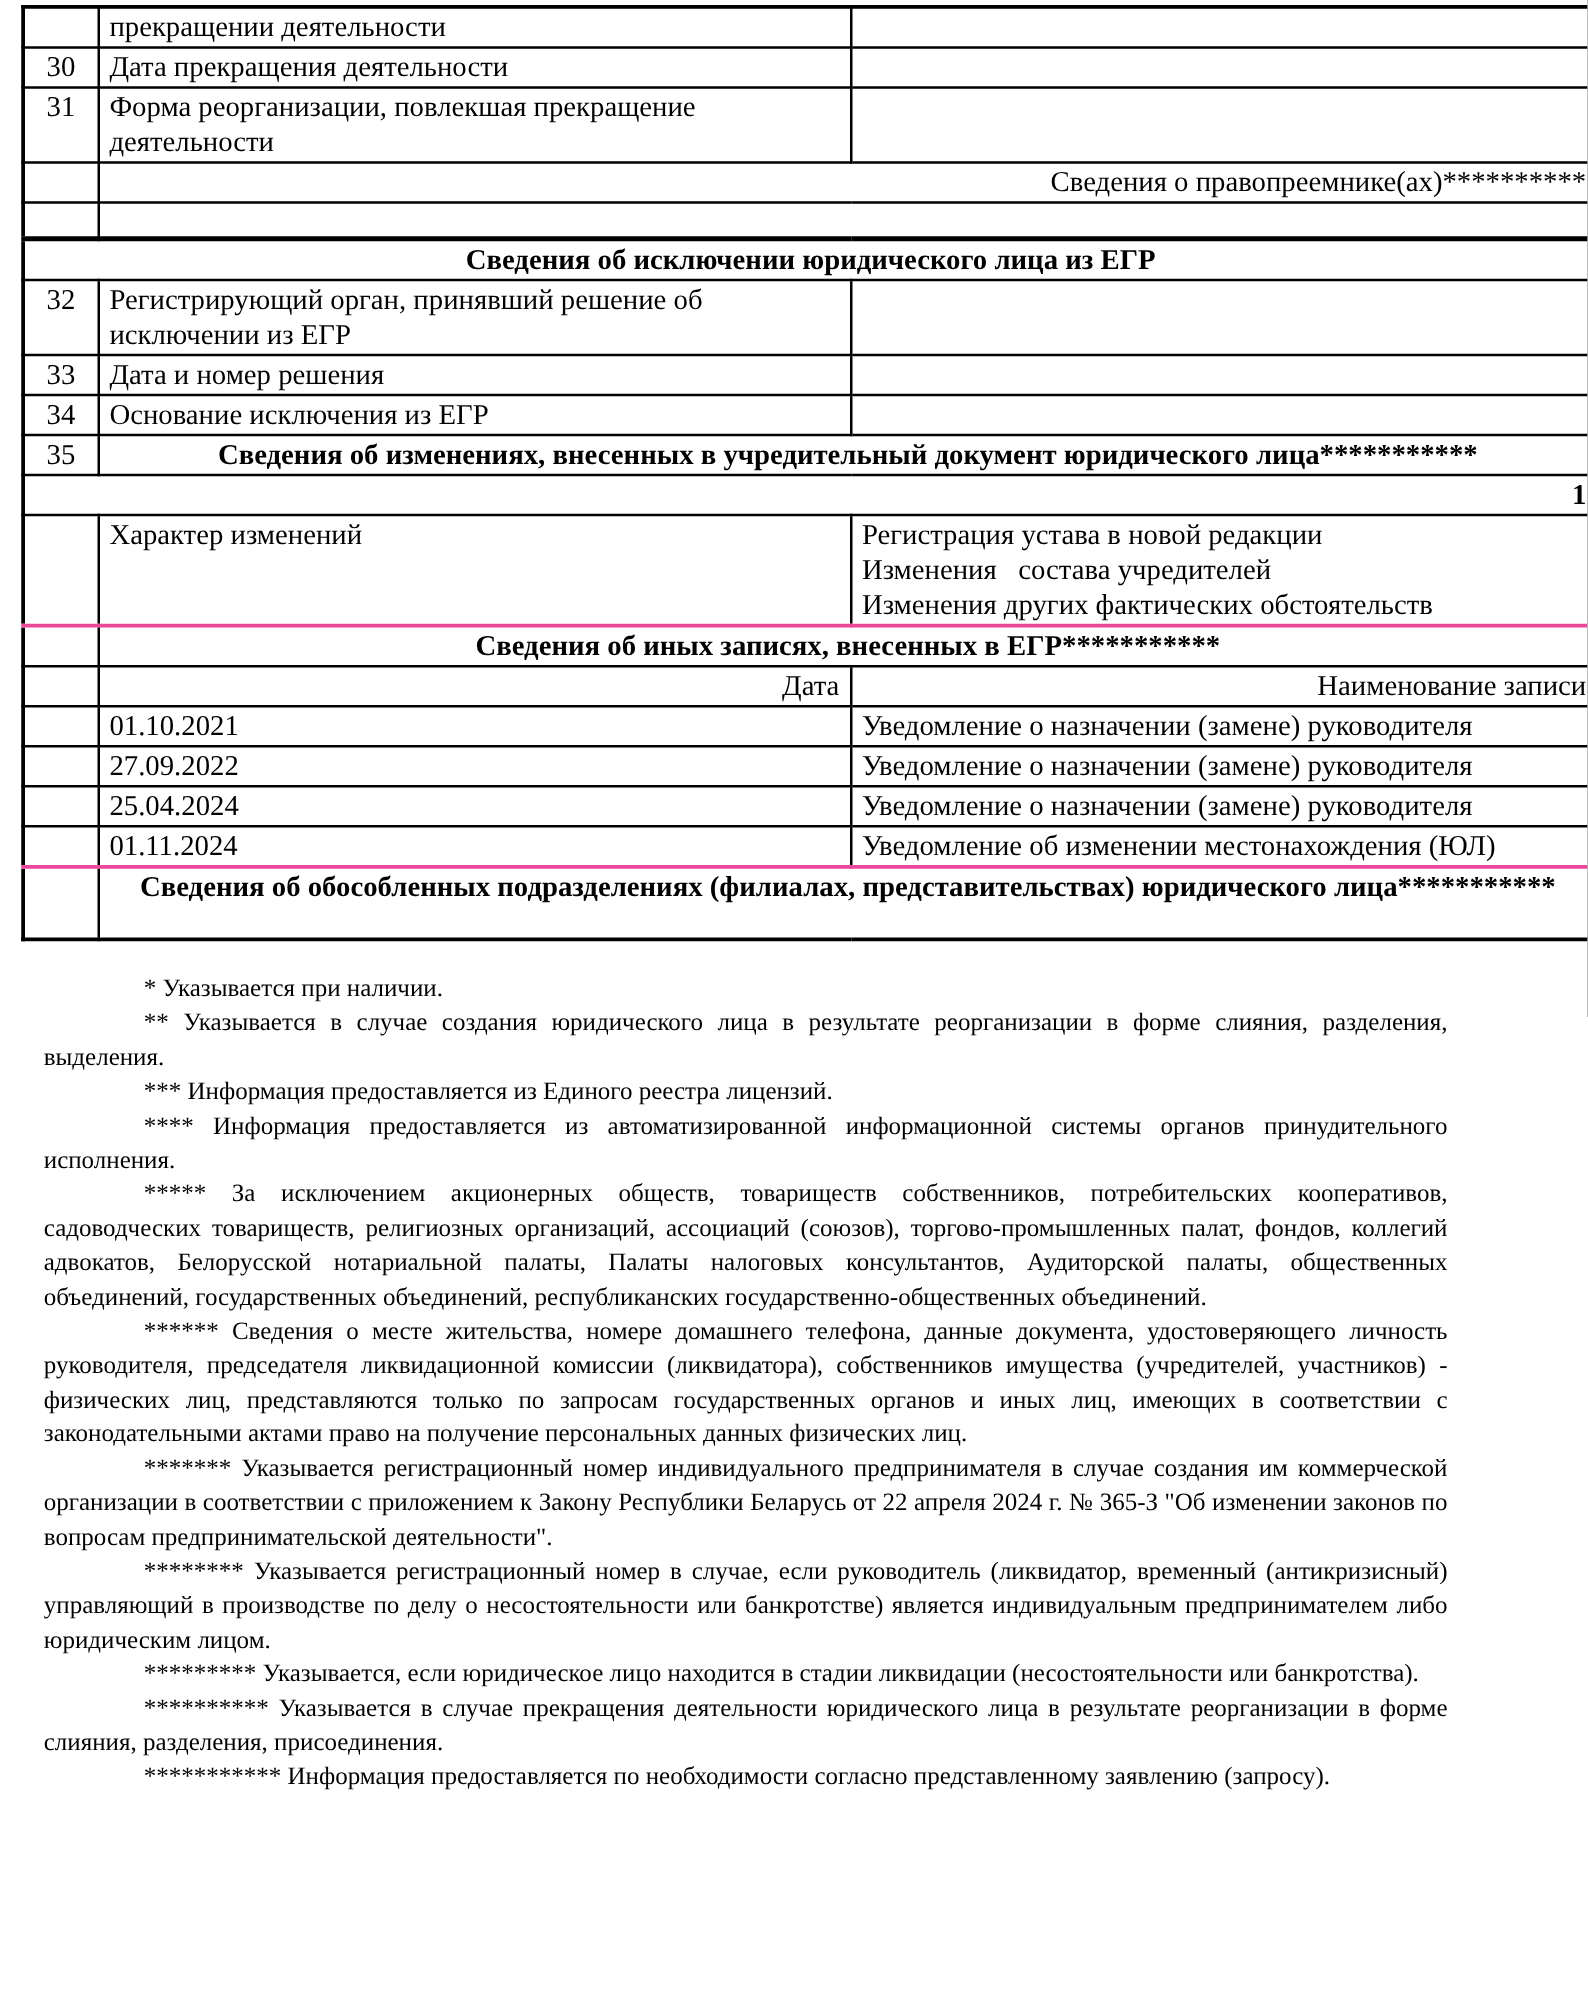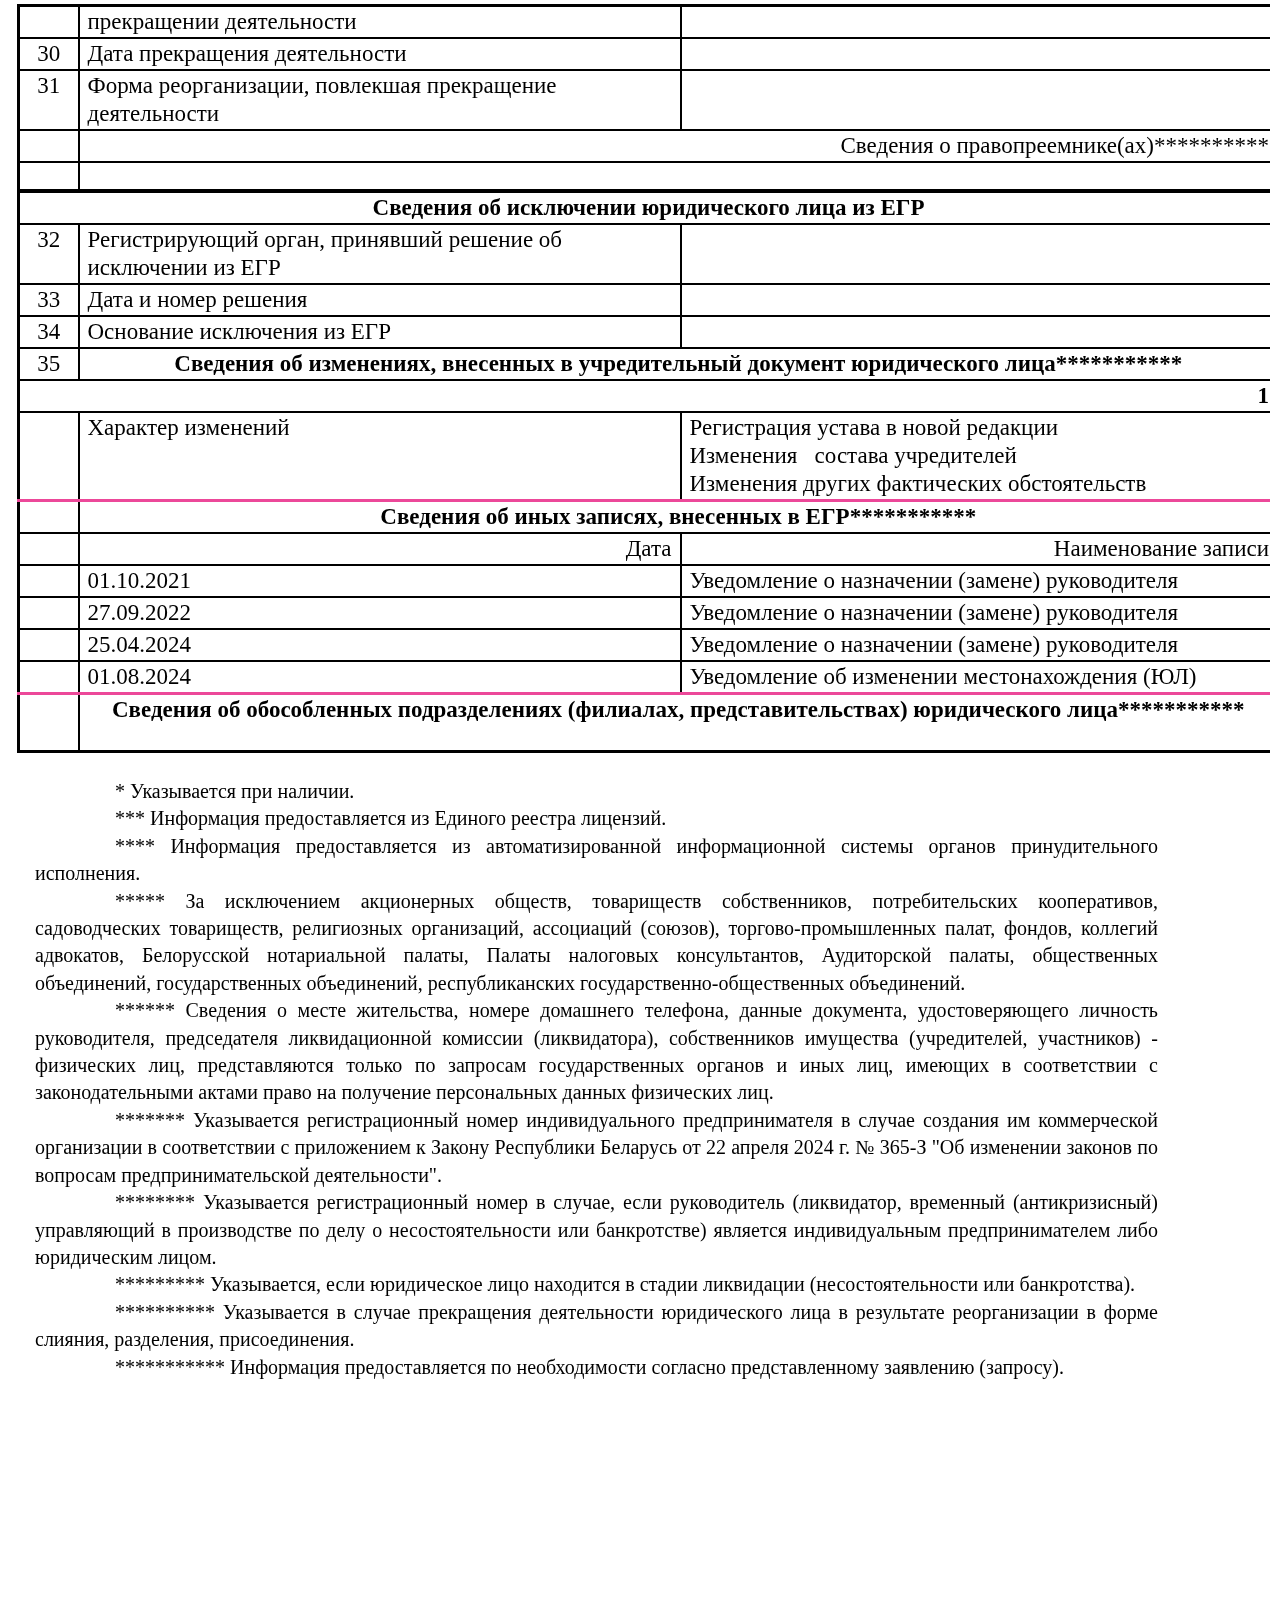--- a/index.html
+++ b/index.html
@@ -149,33 +149,34 @@
       <td class="lbl">27.09.2022</td>
       <td class="val">Уведомление о назначении (замене) руководителя</td>
     </tr>
     <tr style="height:30px">
       <td class="num"></td>
       <td class="lbl">25.04.2024</td>
       <td class="val">Уведомление о назначении (замене) руководителя</td>
     </tr>
     <tr style="height:30px">
       <td class="num"></td>
-      <td class="lbl">01.08.2024</td>
+      <td class="lbl">01.11.2024</td>
       <td class="val">Уведомление об изменении местонахождения (ЮЛ)</td>
     </tr>
 
     <tr class="sep2" style="height:58px">
       <td class="num"></td>
       <td class="hdr" colspan="2">Сведения об обособленных подразделениях (филиалах, представительствах) юридического лица***********</td>
     </tr>
   </tbody>
     </table>
 
   <div class="footnotes">
     <p>* Указывается при наличии.</p>
+    <p>** Указывается в случае создания юридического лица в результате реорганизации в форме слияния, разделения, выделения.</p>
     <p>*** Информация предоставляется из Единого реестра лицензий.</p>
     <p>**** Информация предоставляется из автоматизированной информационной системы органов принудительного исполнения.</p>
     <p>***** За исключением акционерных обществ, товариществ собственников, потребительских кооперативов, садоводческих товариществ, религиозных организаций, ассоциаций (союзов), торгово-промышленных палат, фондов, коллегий адвокатов, Белорусской нотариальной палаты, Палаты налоговых консультантов, Аудиторской палаты, общественных объединений, государственных объединений, республиканских государственно-общественных объединений.</p>
     <p>****** Сведения о месте жительства, номере домашнего телефона, данные документа, удостоверяющего личность руководителя, председателя ликвидационной комиссии (ликвидатора), собственников имущества (учредителей, участников) - физических лиц, представляются только по запросам государственных органов и иных лиц, имеющих в соответствии с законодательными актами право на получение персональных данных физических лиц.</p>
     <p>******* Указывается регистрационный номер индивидуального предпринимателя в случае создания им коммерческой организации в соответствии с приложением к Закону Республики Беларусь от 22 апреля 2024 г. № 365-З "Об изменении законов по вопросам предпринимательской деятельности".</p>
     <p>******** Указывается регистрационный номер в случае, если руководитель (ликвидатор, временный (антикризисный) управляющий в производстве по делу о несостоятельности или банкротстве) является индивидуальным предпринимателем либо юридическим лицом.</p>
     <p>********* Указывается, если юридическое лицо находится в стадии ликвидации (несостоятельности или банкротства).</p>
     <p>********** Указывается в случае прекращения деятельности юридического лица в результате реорганизации в форме слияния, разделения, присоединения.</p>
     <p>*********** Информация предоставляется по необходимости согласно представленному заявлению (запросу).</p>
   </div>

